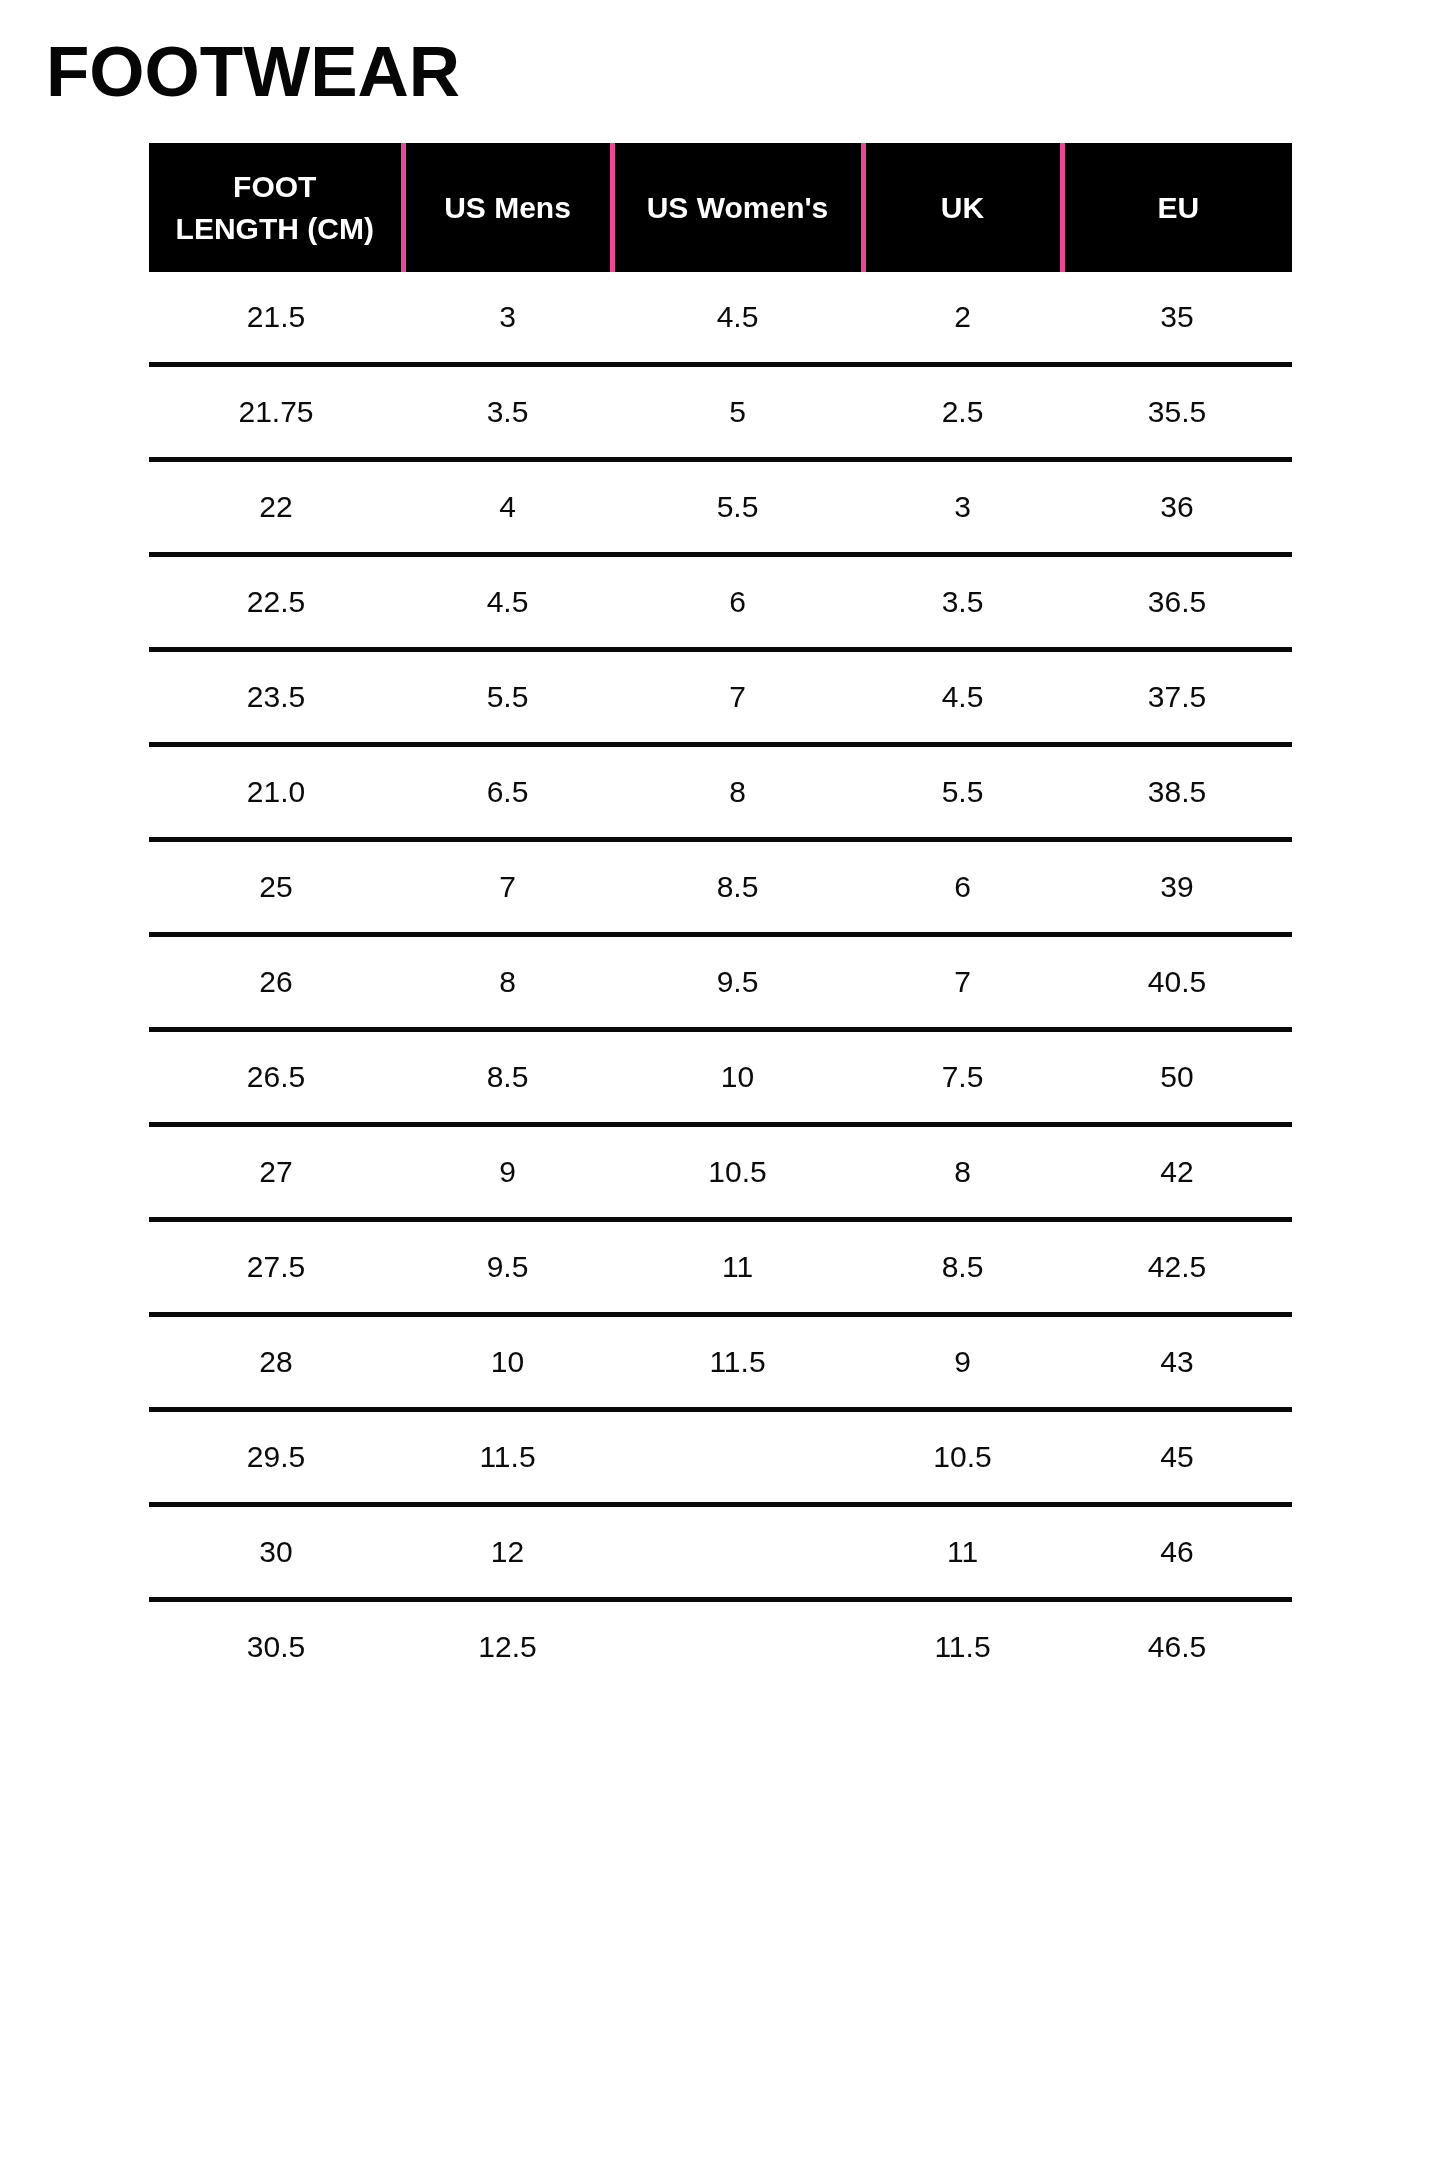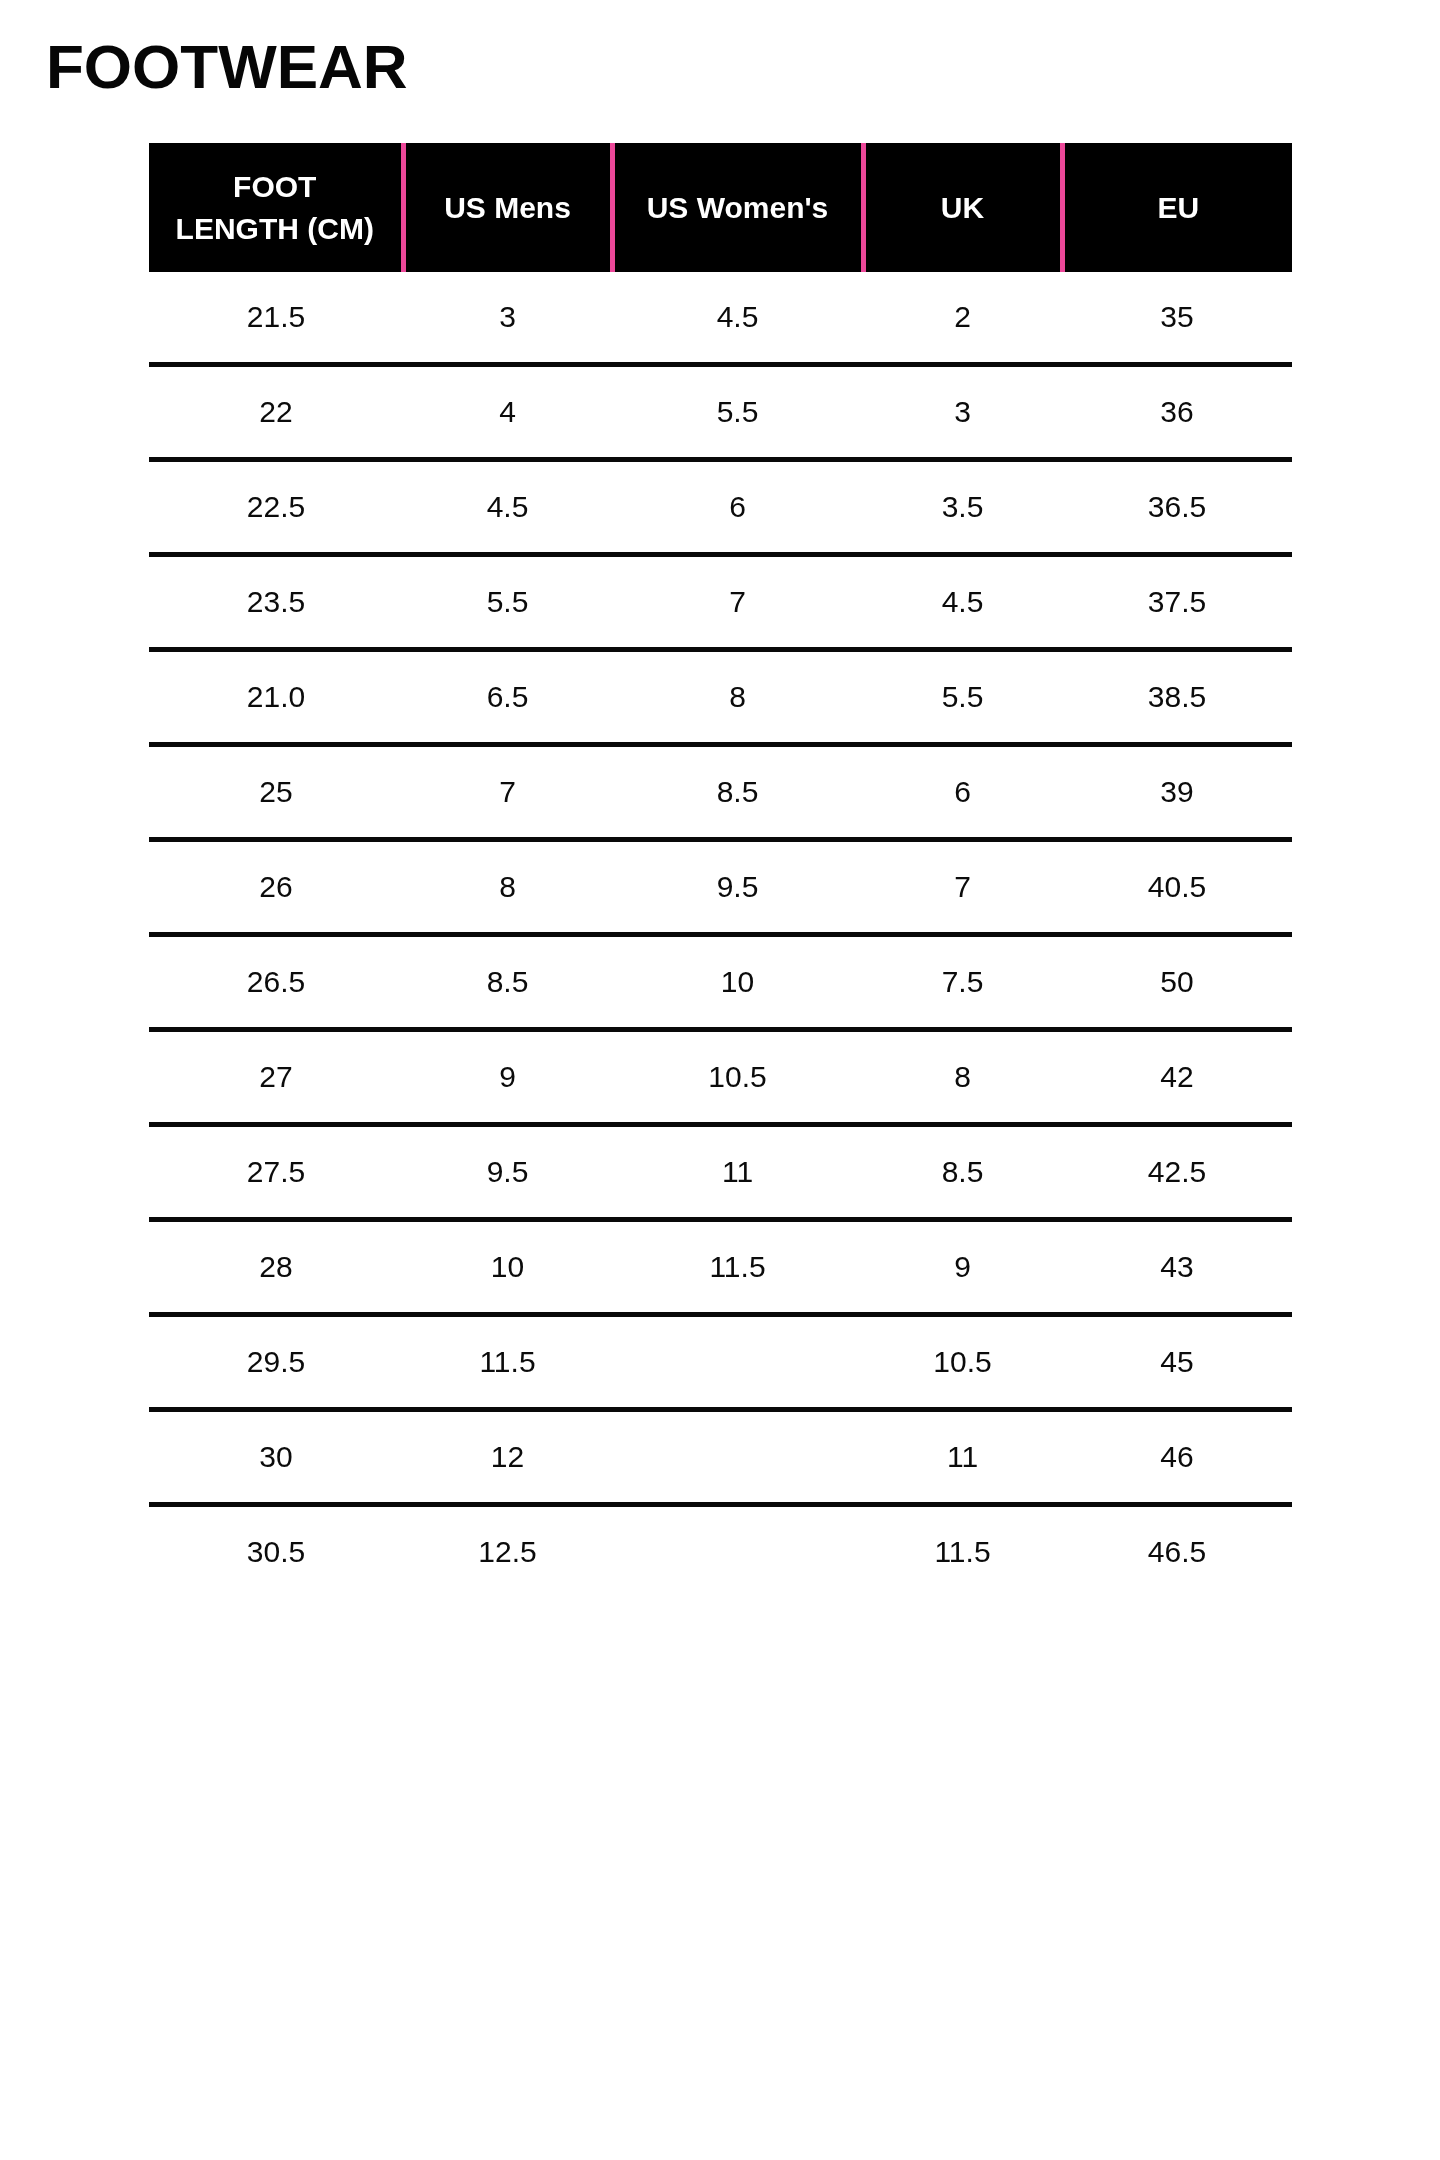--- a/index.html
+++ b/index.html
@@ -12,21 +12,21 @@
     width: 1440px;
     height: 2160px;
     overflow: hidden;
     font-family: "Liberation Sans", sans-serif;
   }
   .page-title {
     position: absolute;
     left: 46px;
     top: 36px;
     margin: 0;
-    font-size: 62px;
+    font-size: 71px;
     line-height: 1;
     font-weight: bold;
     letter-spacing: 0px;
     color: #060606;
   }
   table.size-table {
     position: absolute;
     left: 149px;
     top: 143px;
     width: 1143px;
@@ -90,20 +90,27 @@
   </thead>
   <tbody>
       <tr>
         <td>21.5</td>
         <td>3</td>
         <td>4.5</td>
         <td>2</td>
         <td>35</td>
       </tr>
       <tr>
+        <td>21.75</td>
+        <td>3.5</td>
+        <td>5</td>
+        <td>2.5</td>
+        <td>35.5</td>
+      </tr>
+      <tr>
         <td>22</td>
         <td>4</td>
         <td>5.5</td>
         <td>3</td>
         <td>36</td>
       </tr>
       <tr>
         <td>22.5</td>
         <td>4.5</td>
         <td>6</td>

